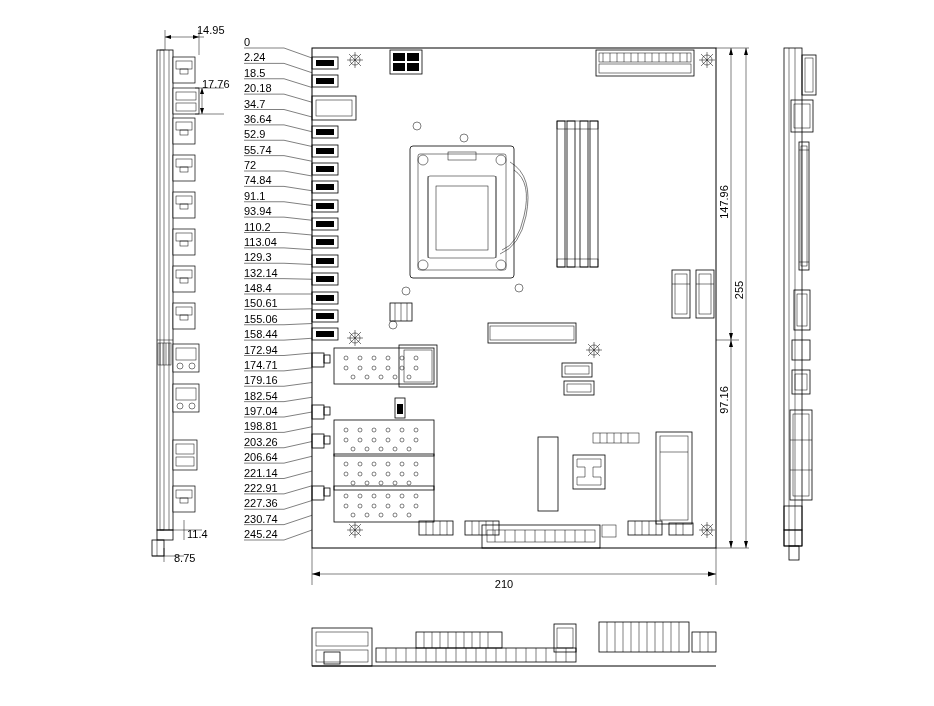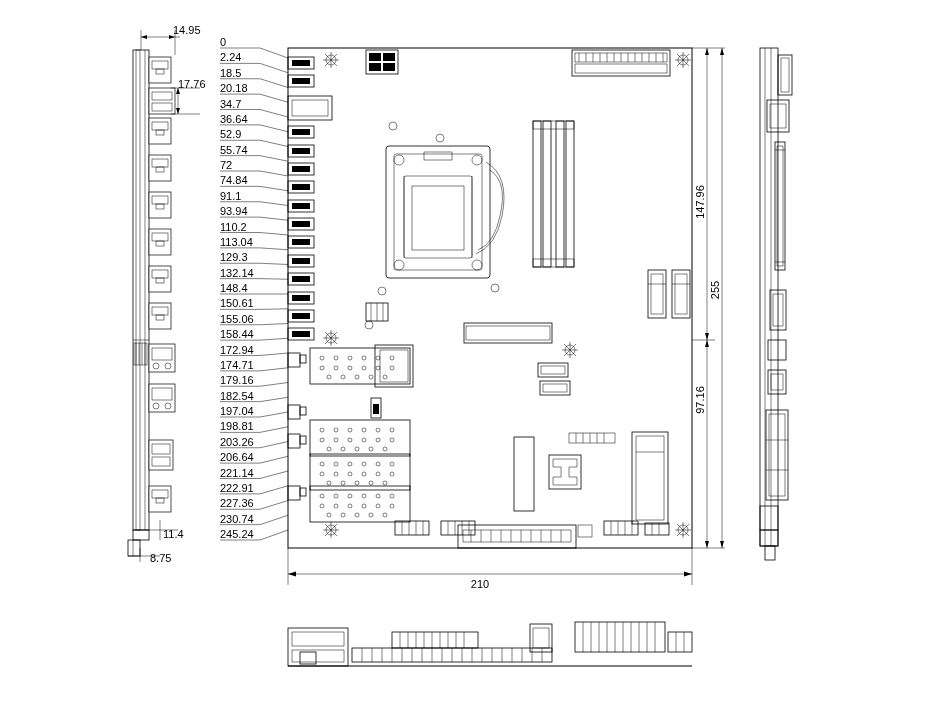--- a/index.html
+++ b/index.html
@@ -14,20 +14,21 @@
     color: #000000;
     overflow: hidden;
     position: relative;
   }
   #canvas {
     position: absolute;
     left: 0;
     top: 0;
     width: 829px;
     height: 706px;
+    padding-left: 24px;
   }
   svg text {
     font-family: "Liberation Sans", sans-serif;
     fill: #000000;
   }
   .dimtext {
     font-size: 11px;
   }
   .dimtext-v {
     font-size: 11px;

